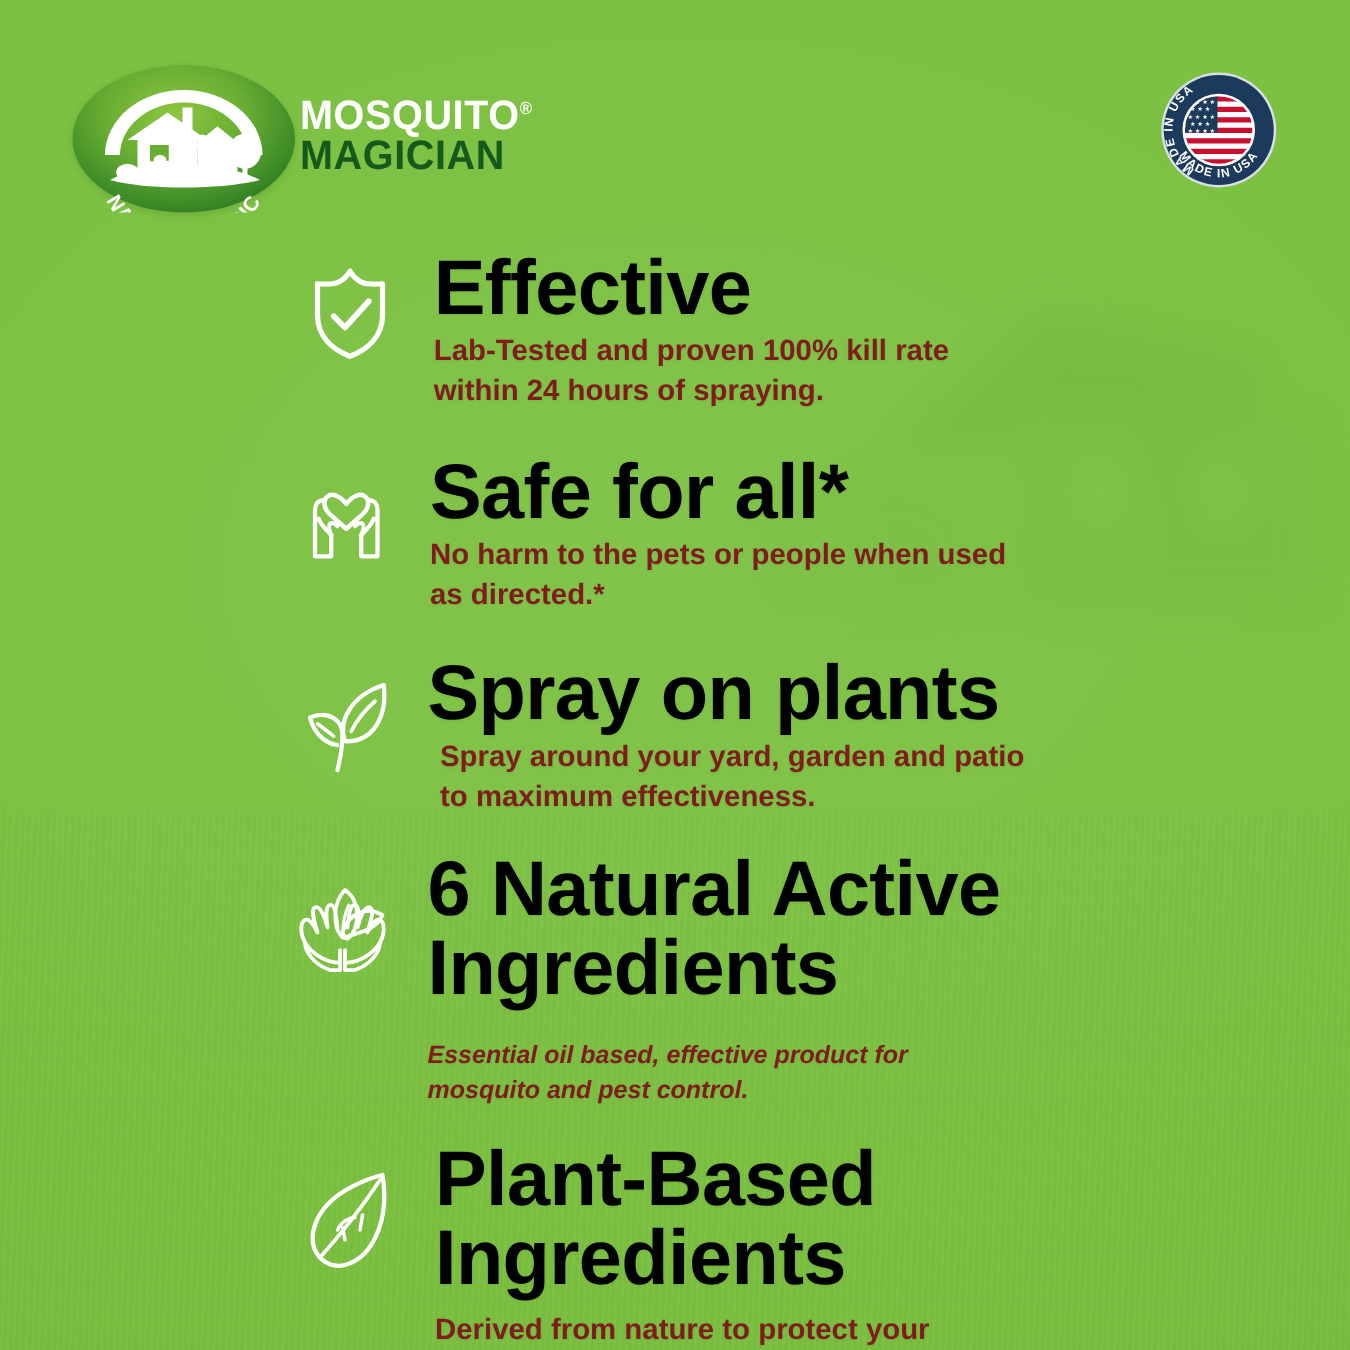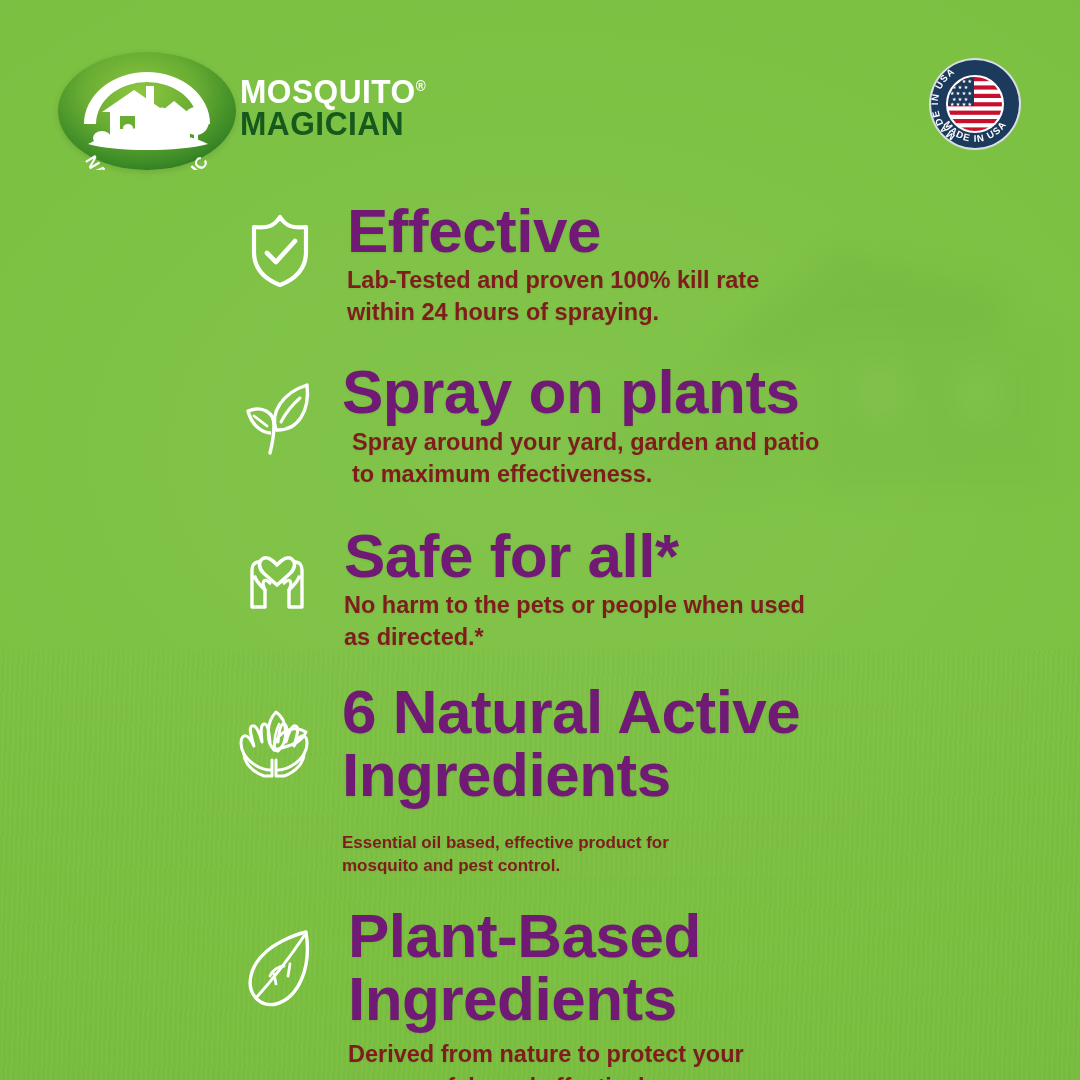--- a/index.html
+++ b/index.html
@@ -95,21 +95,21 @@
     position:relative;
     display:flex;
     align-items:flex-start;
   }
   .f-icon{
     flex:0 0 auto;
     display:flex;align-items:flex-start;justify-content:center;
   }
   .f-text{flex:1 1 auto;}
   .f-head{
-    color:#701a75;font-weight:bold;
+    color:#000000;font-weight:bold;
     letter-spacing:-.5px;
     line-height:1.0;
     white-space:pre-line;
     margin:0;
     text-shadow:0 1px 2px rgba(40,90,15,.12);
   }
   .f-body{
     color:#7f1d1d;font-weight:bold;
     line-height:1.38;
     white-space:pre-line;
@@ -133,21 +133,21 @@
   #feature-2{margin-left:232px;margin-top:32px;}
   #feature-2 .f-icon{width:86px;margin-top:14px;}
   #feature-2 .f-text{margin-left:24px;}
   #feature-2 .f-head{font-size:62px;margin-bottom:3px;}
   #feature-2 .f-body{font-size:23.5px;margin-left:10px;}
 
   #feature-3{margin-left:228px;margin-top:26px;}
   #feature-3 .f-icon{width:92px;margin-top:18px;}
   #feature-3 .f-text{margin-left:22px;}
   #feature-3 .f-head{font-size:62px;line-height:1.02;margin-bottom:25px;}
-  #feature-3 .f-body{font-size:17px;}
+  #feature-3 .f-body{font-size:20px;font-style:italic;}
 
   #feature-4{margin-left:238px;margin-top:26px;}
   #feature-4 .f-icon{width:88px;margin-top:20px;}
   #feature-4 .f-text{margin-left:22px;}
   #feature-4 .f-head{font-size:62px;line-height:1.02;margin-bottom:8px;}
   #feature-4 .f-body{font-size:23.5px;}
 </style>
 </head>
 <body>
 
@@ -262,54 +262,54 @@
           <path d="M22 41 L31 50 L50 29" fill="none" stroke="#ffffff" stroke-width="4.6" stroke-linecap="round" stroke-linejoin="round"></path>
         </svg>
       </div>
       <div class="f-text">
         <div class="f-head">Effective</div>
         <div class="f-body">Lab-Tested and proven 100% kill rate
 within 24 hours of spraying.</div>
       </div>
     </div>
 
+    <div class="feature" id="feature-1">
+      <div class="f-icon">
+        <svg width="74" height="80" viewBox="0 0 74 80">
+          <path d="M37 30 C37 30 29 20 23 23.5 C17.5 26.7 19 34 24 38.5 L37 50 L50 38.5 C55 34 56.5 26.7 51 23.5 C45 20 37 30 37 30 Z" fill="none" stroke="#ffffff" stroke-width="3.6" stroke-linejoin="round"></path>
+          <path d="M19 27 C14 27 12 31 12 35 L12 72 L25 72 L25 55 C25 55 16 46 15 42" fill="none" stroke="#ffffff" stroke-width="3.4" stroke-linejoin="round" stroke-linecap="round"></path>
+          <path d="M25 55 C25 55 22 48 24 46 C26 44 30 48 30 48" fill="none" stroke="#ffffff" stroke-width="3.2" stroke-linecap="round"></path>
+          <path d="M55 27 C60 27 62 31 62 35 L62 72 L49 72 L49 55 C49 55 58 46 59 42" fill="none" stroke="#ffffff" stroke-width="3.4" stroke-linejoin="round" stroke-linecap="round"></path>
+          <path d="M49 55 C49 55 52 48 50 46 C48 44 44 48 44 48" fill="none" stroke="#ffffff" stroke-width="3.2" stroke-linecap="round"></path>
+        </svg>
+      </div>
+      <div class="f-text">
+        <div class="f-head">Safe for all*</div>
+        <div class="f-body">No harm to the pets or people when used
+as directed.*</div>
+      </div>
+    </div>
+
     <div class="feature" id="feature-2">
       <div class="f-icon">
         <svg width="82" height="82" viewBox="0 0 82 82">
           <path d="M42 55 C36 38 48 18 73 10 C76 36 64 56 42 55 Z" fill="none" stroke="#ffffff" stroke-width="3.4" stroke-linejoin="round"></path>
           <path d="M47 47 C52 37 58 30 66 23" fill="none" stroke="#ffffff" stroke-width="3" stroke-linecap="round"></path>
           <path d="M37 58 C30 58 18 52 14 36 C29 30 40 38 40 50" fill="none" stroke="#ffffff" stroke-width="3.4" stroke-linejoin="round"></path>
           <path d="M33 51 C28 47 24 44 20 41" fill="none" stroke="#ffffff" stroke-width="2.8" stroke-linecap="round"></path>
           <path d="M40 50 C40 62 38 70 36 78" fill="none" stroke="#ffffff" stroke-width="3.4" stroke-linecap="round"></path>
         </svg>
       </div>
       <div class="f-text">
         <div class="f-head">Spray on plants</div>
         <div class="f-body">Spray around your yard, garden and patio
  to maximum effectiveness.</div>
       </div>
     </div>
 
-    <div class="feature" id="feature-1">
-      <div class="f-icon">
-        <svg width="74" height="80" viewBox="0 0 74 80">
-          <path d="M37 30 C37 30 29 20 23 23.5 C17.5 26.7 19 34 24 38.5 L37 50 L50 38.5 C55 34 56.5 26.7 51 23.5 C45 20 37 30 37 30 Z" fill="none" stroke="#ffffff" stroke-width="3.6" stroke-linejoin="round"></path>
-          <path d="M19 27 C14 27 12 31 12 35 L12 72 L25 72 L25 55 C25 55 16 46 15 42" fill="none" stroke="#ffffff" stroke-width="3.4" stroke-linejoin="round" stroke-linecap="round"></path>
-          <path d="M25 55 C25 55 22 48 24 46 C26 44 30 48 30 48" fill="none" stroke="#ffffff" stroke-width="3.2" stroke-linecap="round"></path>
-          <path d="M55 27 C60 27 62 31 62 35 L62 72 L49 72 L49 55 C49 55 58 46 59 42" fill="none" stroke="#ffffff" stroke-width="3.4" stroke-linejoin="round" stroke-linecap="round"></path>
-          <path d="M49 55 C49 55 52 48 50 46 C48 44 44 48 44 48" fill="none" stroke="#ffffff" stroke-width="3.2" stroke-linecap="round"></path>
-        </svg>
-      </div>
-      <div class="f-text">
-        <div class="f-head">Safe for all*</div>
-        <div class="f-body">No harm to the pets or people when used
-as directed.*</div>
-      </div>
-    </div>
-
     <div class="feature" id="feature-3">
       <div class="f-icon">
         <svg width="88" height="88" viewBox="0 0 88 88">
 
           <path d="M44 52 C36 44 36 24 46 14 C58 22 59 44 48 53 Z" fill="none" stroke="#ffffff" stroke-width="3" stroke-linejoin="round"></path>
           <path d="M46 52 C54 48 70 48 76 34 C62 26 48 34 44 48 Z" fill="none" stroke="#ffffff" stroke-width="3" stroke-linejoin="round"></path>
           <path d="M44 52 C44 44 45 34 49 26" fill="none" stroke="#ffffff" stroke-width="2.4" stroke-linecap="round"></path>
 
           <path d="M40 72 C32 72 20 66 14 56 C10 49 10 40 14 38 C18 36 22 44 24 48
                    C22 40 18 30 22 28 C26 26 30 36 32 44

